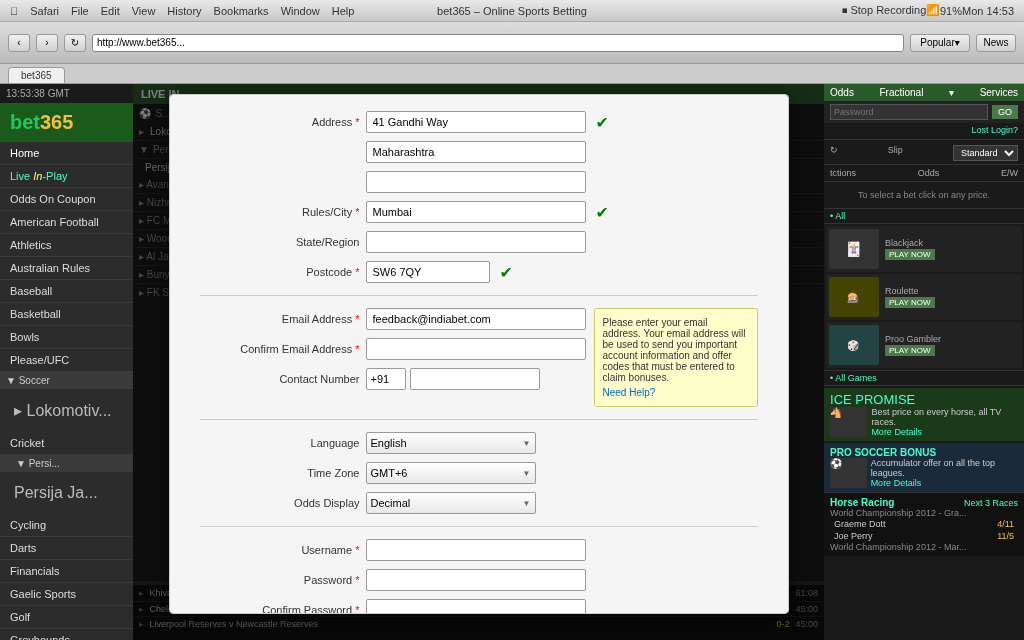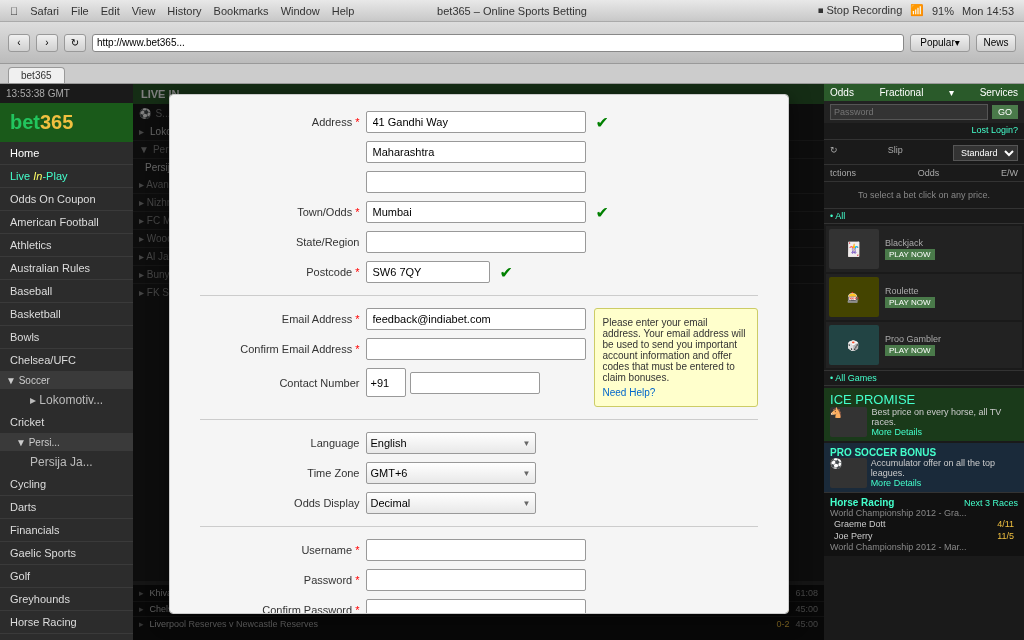--- a/index.html
+++ b/index.html
@@ -12,21 +12,21 @@
       display: flex;
       align-items: center;
       justify-content: space-between;
       padding: 0 10px;
       font-size: 11px;
       color: #333;
       border-bottom: 1px solid #aaa;
     }
     .mac-topbar-left { display: flex; gap: 12px; align-items: center; }
     .mac-topbar-center { position: absolute; left: 50%; transform: translateX(-50%); font-size: 11px; }
-    .mac-topbar-right { display: flex; gap: 8px; align-items: center; font-size: 11px; }
+    .mac-topbar-right { display: flex; align-items: center; font-size: 11px; }
 
     
     .browser-chrome {
       height: 42px;
       background: linear-gradient(to bottom, #ddd, #bbb);
       border-bottom: 1px solid #999;
       display: flex;
       align-items: center;
       padding: 0 8px;
       gap: 6px;
@@ -100,25 +100,24 @@
     .sidebar-nav-item {
       padding: 5px 10px;
       border-bottom: 1px solid #3a3a3a;
       cursor: pointer;
       color: #ddd;
     }
     .sidebar-nav-item.active { color: white; }
     .sidebar-nav-item.live { color: #4fc; }
     .sidebar-nav-item.live span.in { color: #ff6; font-style: italic; }
     .sidebar-sub-item {
-      padding: 4px 14px;
+      padding: 12px 14px;
       color: #bbb;
       cursor: pointer;
-      font-size: 12px;
-      margin-left: 16px;
+      font-size: 16px;
     }
 
     
     .content-area {
       flex: 1;
       background: #2a2a2a;
       position: relative;
       overflow: hidden;
     }
 
@@ -292,21 +291,21 @@
       font-size: 10px;
       margin-top: 4px;
       cursor: pointer;
     }
     .contact-row {
       display: flex;
       align-items: center;
       gap: 4px;
     }
     .contact-prefix {
-      height: 29px;
+      height: 22px;
       border: 1px solid #999;
       border-radius: 2px;
       padding: 0 4px;
       font-size: 11px;
       background: white;
       width: 40px;
     }
     .contact-number {
       height: 22px;
       border: 1px solid #999;
@@ -384,21 +383,21 @@
     </div>
     <div class="sidebar-nav-item active">Home</div>
     <div class="sidebar-nav-item live"><span>Live </span><span class="in">In</span><span>-Play</span></div>
     <div class="sidebar-nav-item">Odds On Coupon</div>
     <div class="sidebar-nav-item">American Football</div>
     <div class="sidebar-nav-item">Athletics</div>
     <div class="sidebar-nav-item">Australian Rules</div>
     <div class="sidebar-nav-item">Baseball</div>
     <div class="sidebar-nav-item">Basketball</div>
     <div class="sidebar-nav-item">Bowls</div>
-    <div class="sidebar-nav-item">Chelsea/UFC</div>
+    <div class="sidebar-nav-item">Please/UFC</div>
     <div style="background:#3a3a3a; padding:3px 6px; font-size:10px; color:#ccc;">
       <span>▼</span> Soccer
     </div>
     <div class="sidebar-sub-item">▸ Lokomotiv...</div>
     <div class="sidebar-nav-item">Cricket</div>
     <div style="background:#3a3a3a; padding:3px 16px; font-size:10px; color:#ccc;">
       <span>▼</span> Persi...
     </div>
     <div class="sidebar-sub-item">Persija Ja...</div>
     <div class="sidebar-nav-item">Cycling</div>
@@ -466,21 +465,21 @@
           <div class="form-row">
             <div class="form-label"></div>
             <input class="form-input wide" type="text" value="Maharashtra" style="">
           </div>
           <div class="form-row">
             <div class="form-label"></div>
             <input class="form-input wide" type="text" style="">
           </div>
 
           <div class="form-row">
-            <div class="form-label required">Town/Odds</div>
+            <div class="form-label required">Rules/City</div>
             <input class="form-input wide" type="text" value="Mumbai" style="">
             <span class="check-icon">✔</span>
           </div>
 
           <div class="form-row">
             <div class="form-label">State/Region</div>
             <input class="form-input wide" type="text" style="">
           </div>
 
           <div class="form-row">

